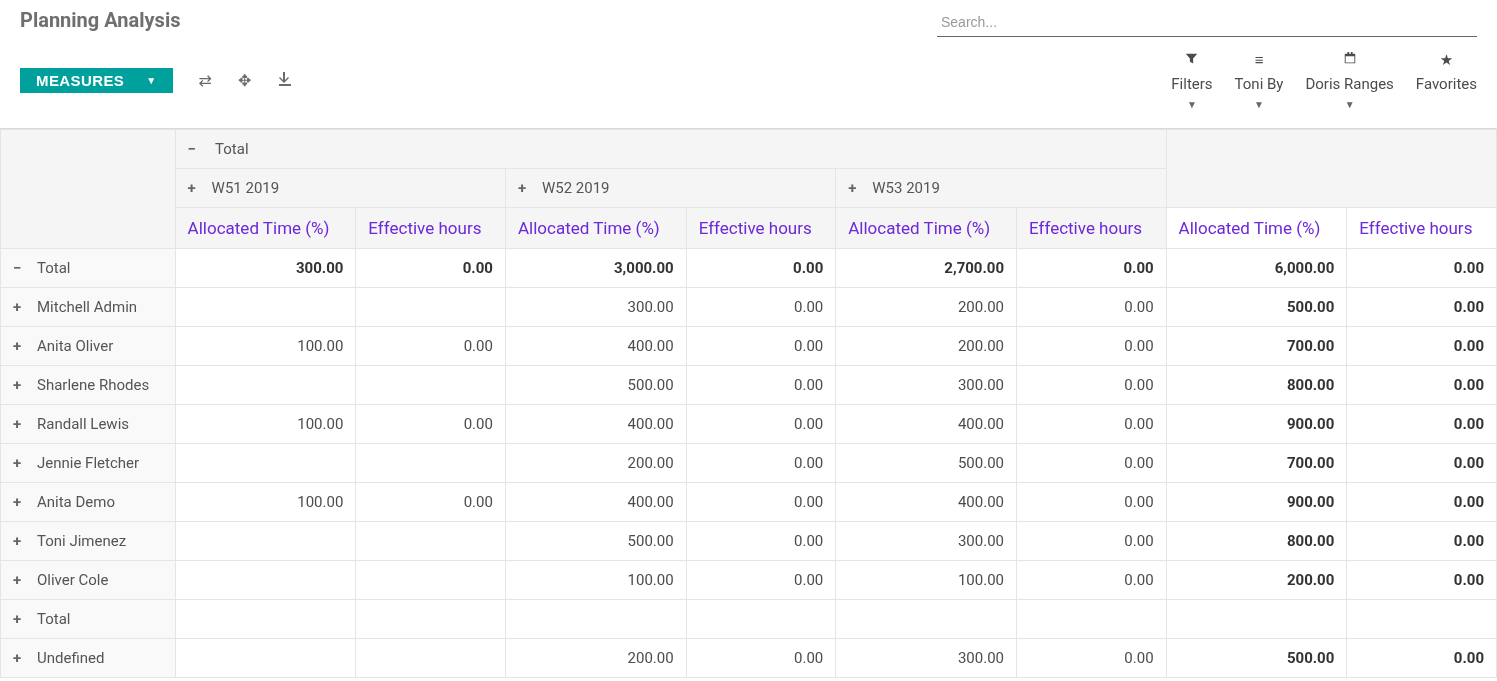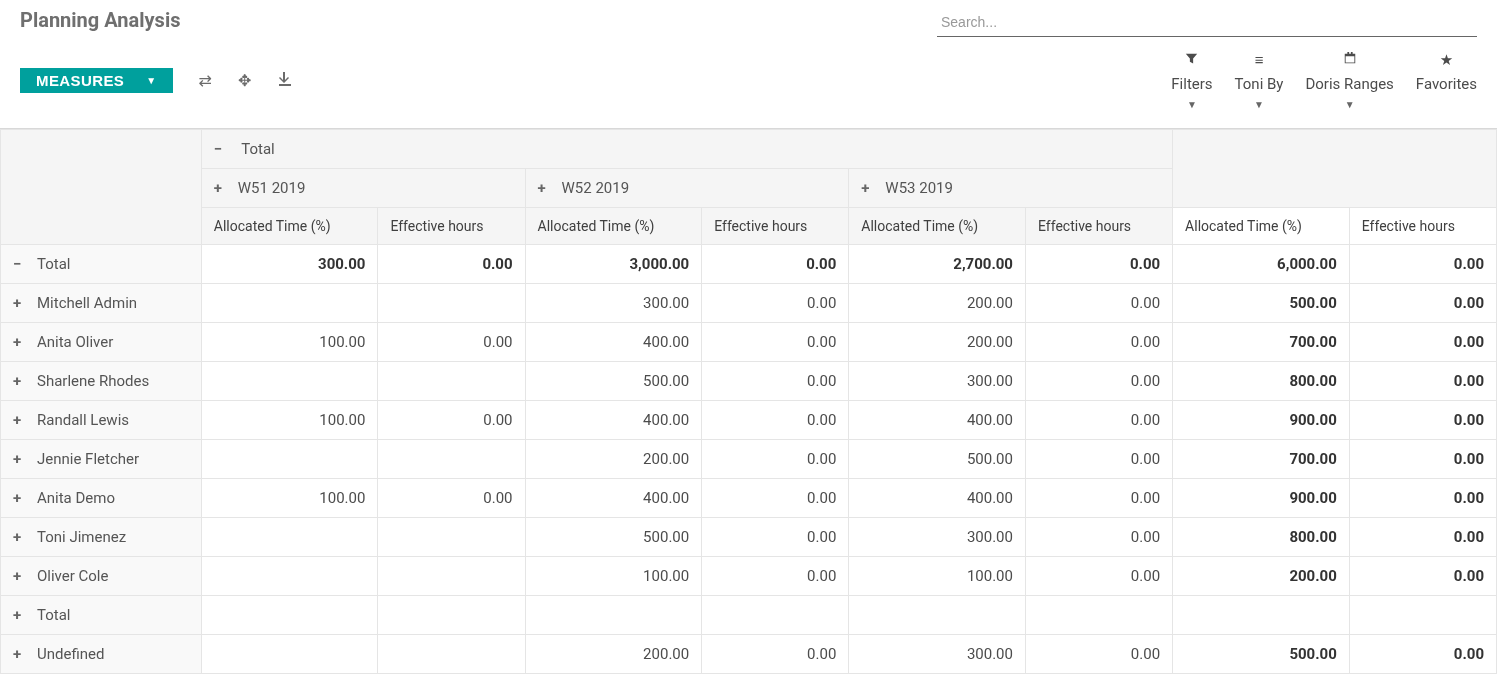--- a/index.html
+++ b/index.html
@@ -19,21 +19,21 @@
 .tool-icon { cursor: pointer; font-size: 16px; }
 .toolbar-spacer { flex: 1; }
 .filter-btns { display: inline-flex; gap: 22px; color: #4c4c4c; font-size: 15px; }
 .filter-btn { display: inline-flex; align-items: center; gap: 6px; cursor: pointer; flex-direction: column; }
 .filter-btn .caret { font-size: 10px; color: #666; }
 
 .pivot-wrap { border-top: 1px solid #d8d8d8; overflow-x: auto; }
 table.pivot { border-collapse: collapse; width: 100%; min-width: 1480px; }
 table.pivot th, table.pivot td { border: 1px solid #e5e5e5; padding: 10px 12px; white-space: nowrap; }
 table.pivot thead th { background: #f5f5f5; font-weight: 400; color: #555; text-align: left; }
-table.pivot thead tr.measure-row th { color: #404040; font-size: 14px; }
+table.pivot thead tr.measure-row th { color: #6d28d9; font-size: 17px; }
 table.pivot thead tr.measure-row th.last-group { background: #fff; }
 table.pivot thead th.corner { background: #f5f5f5; }
 table.pivot thead th.col-group { font-size: 15px; color: #555; }
 table.pivot tbody th { background: #f9f9f9; font-weight: 400; text-align: left; color: #555; font-size: 15px; }
 table.pivot tbody td { text-align: right; font-size: 15px; color: #4c4c4c; }
 table.pivot tbody tr.total-row td { font-weight: 700; color: #333; }
 table.pivot tbody tr.total-row th { font-weight: 400; }
 table.pivot tbody td.bold { font-weight: 700; color: #333; }
 .toggle-icon { display: inline-block; width: 18px; color: #666; font-weight: 700; font-size: 15px; margin-right: 6px; }
 .indent { padding-left: 34px; margin-left: 8px; }

